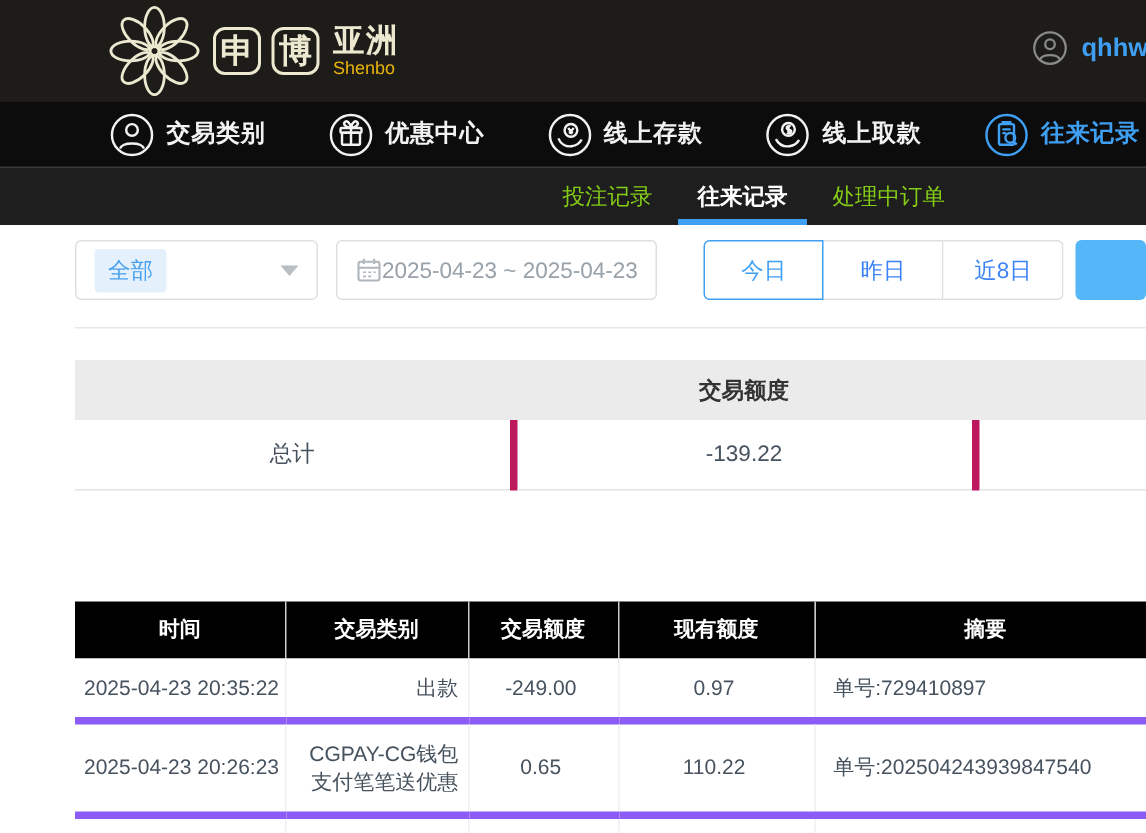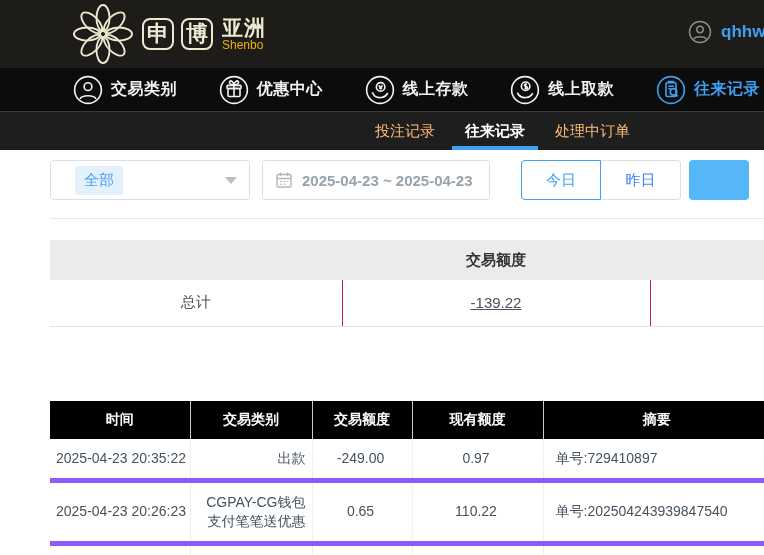--- a/index.html
+++ b/index.html
@@ -44,47 +44,47 @@
   .nav-item.active { color: #3f9ff3; }
   .nav-item.active svg { stroke: #3f9ff3; }
 
   
   .tabbar {
     height: 38px; background: #1e1e1e;
     display: flex; align-items: stretch; padding-left: 360px;
   }
   .tab {
     position: relative; display: flex; align-items: center;
-    padding: 0 15px; font-size: 15px; color: #fdba74; cursor: pointer; white-space: nowrap;
+    padding: 0 15px; font-size: 15px; color: #84cc16; cursor: pointer; white-space: nowrap;
   }
   .tab.active { color: #fff; font-weight: bold; }
   .tab.active .tab-underline {
     position: absolute; left: 2px; right: 2px; bottom: 0; height: 4px; background: #3f9ff3;
   }
 
   
   .content { padding-left: 50px; }
 
   .filter-row { display: flex; align-items: center; margin-top: 10px; height: 40px; }
   .select-box {
     width: 200px; height: 40px; border: 1px solid #dcdfe2; border-radius: 4px;
     display: flex; align-items: center; padding: 0 12px; cursor: pointer; background: #fff;
   }
   .select-tag {
     background: #e4f1fd; color: #4aa0ee; font-size: 15px;
-    padding: 5px 9px; border-radius: 3px; margin-left: 12px;
+    padding: 5px 9px; border-radius: 3px;
   }
   .select-arrow {
     margin-left: auto; width: 0; height: 0;
     border-left: 6px solid transparent; border-right: 6px solid transparent;
     border-top: 7px solid #b8bec4;
   }
   .date-box {
     margin-left: 12px; width: 228px; height: 40px; border: 1px solid #dcdfe2; border-radius: 4px;
-    display: flex; align-items: center; gap: 9px; padding: 0 12px; cursor: pointer; background: #fff; font-weight: bold;
+    display: flex; align-items: center; padding: 0 12px; cursor: pointer; background: #fff;
   }
   .date-text { color: #98a2aa; font-size: 15px; white-space: nowrap; }
   .btn-group { margin-left: 7px; display: flex; }
   .qbtn {
     width: 80px; height: 40px; background: #fff; border: 1px solid #dcdfe2;
     font-size: 15px; color: #3b82f6; cursor: pointer; font-family: inherit;
   }
   .qbtn:first-child { border-radius: 4px 0 0 4px; }
   .qbtn:last-child { border-radius: 0 4px 4px 0; }
   .qbtn + .qbtn { border-left: none; }
@@ -104,21 +104,21 @@
   .summary-table .col2 { width: 308px; }
   .summary-table .col3 { width: 120px; }
   .summary-table thead td {
     background: #ebebeb; height: 40px; text-align: center;
     font-size: 15px; color: #333; font-weight: bold;
   }
   .summary-table tbody td {
     height: 46px; text-align: center; font-size: 15px; color: #46525e;
     border-bottom: 1px solid #e4e4e4;
   }
-  .summary-table tbody td + td { border-left: 1px solid #be185d; text-decoration: underline; }
+  .summary-table tbody td + td { border-left: 5px solid #be185d; }
 
   
   .records-table { margin-top: 74px; width: 720px; border-collapse: collapse; table-layout: fixed; }
   .records-table .c-time { width: 140px; }
   .records-table .c-type { width: 122px; }
   .records-table .c-amount { width: 100px; }
   .records-table .c-balance { width: 131px; }
   .records-table .c-summary { width: 227px; }
   .records-table th {
     background: #000000; color: #fff; font-size: 14px; font-weight: bold;
@@ -247,20 +247,21 @@
       <svg width="18" height="18" viewBox="0 0 18 18" fill="none" stroke="#b0b6bb" stroke-width="1.4">
         <rect x="2" y="3.5" width="14" height="12.5" rx="1.5"></rect>
         <path d="M5.5 1.5v3.5M12.5 1.5v3.5M2 7.5h14"></path>
         <path d="M5 10.5h2M8.5 10.5h2M12 10.5h1.5M5 13.2h2M8.5 13.2h2" stroke-width="1.1"></path>
       </svg>
       <span class="date-text">2025-04-23 ~ 2025-04-23</span>
     </div>
     <div class="btn-group">
       <button class="qbtn active">今日</button>
       <button class="qbtn">昨日</button>
+      <button class="qbtn">近8日</button>
     </div>
     <button class="search-btn"></button>
   </div>
 
   <div class="hr-line"></div>
 
   <table class="summary-table">
     <colgroup>
         <col class="col1">
         <col class="col2">

